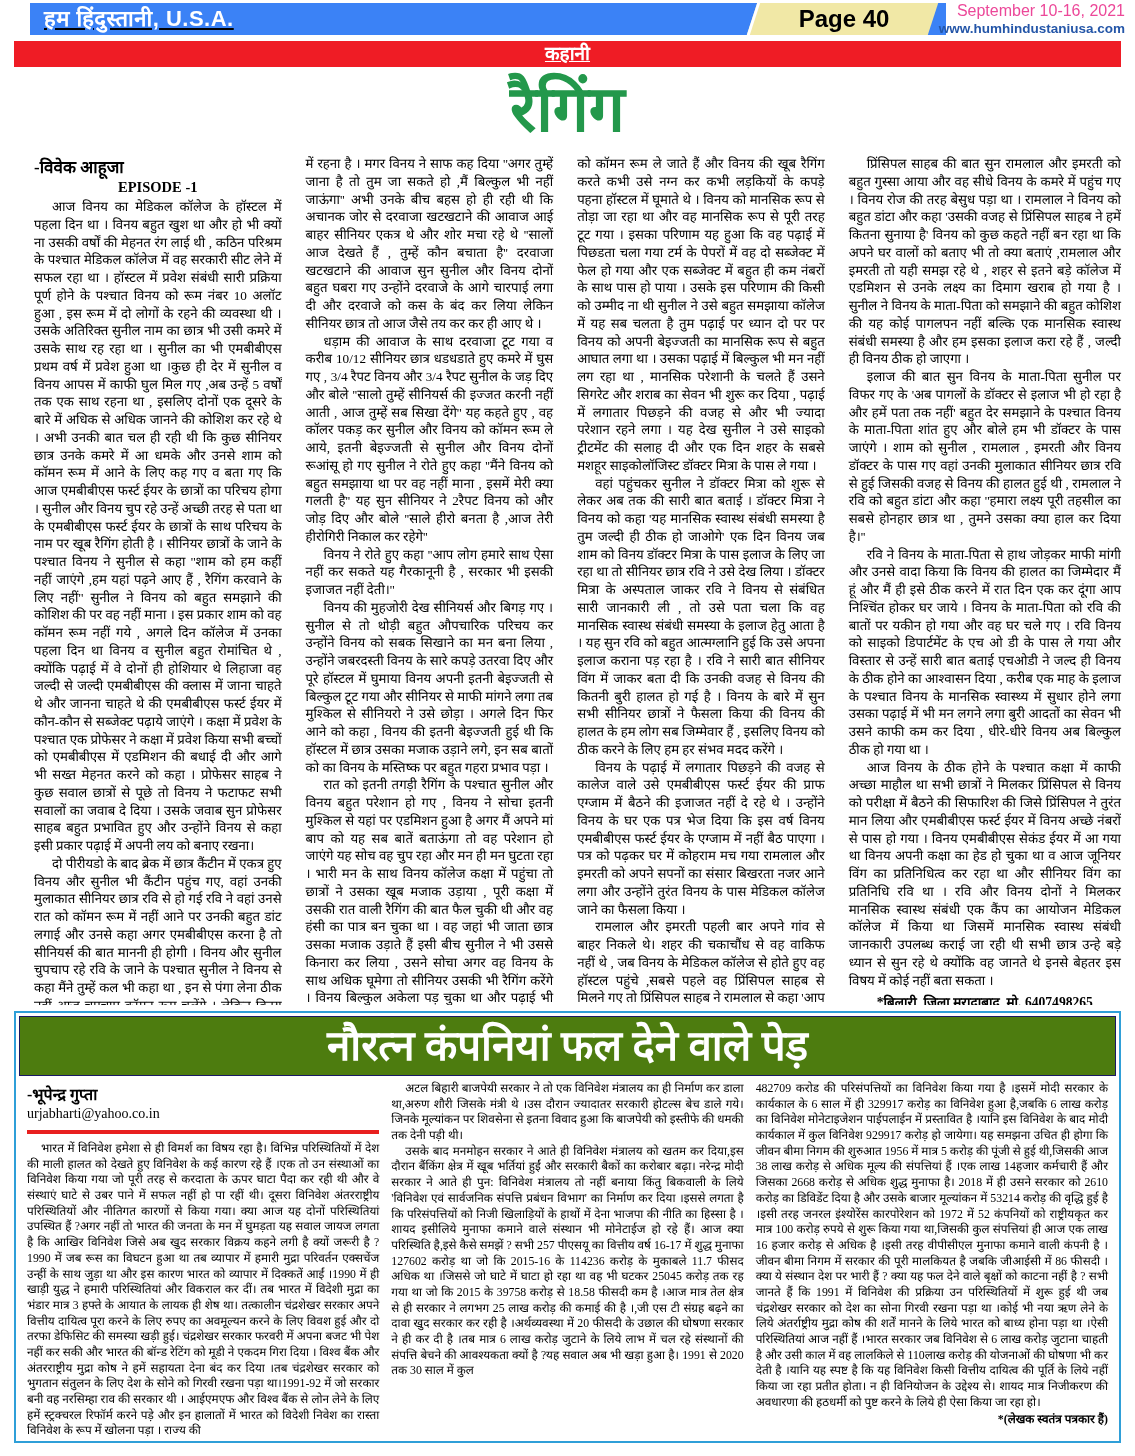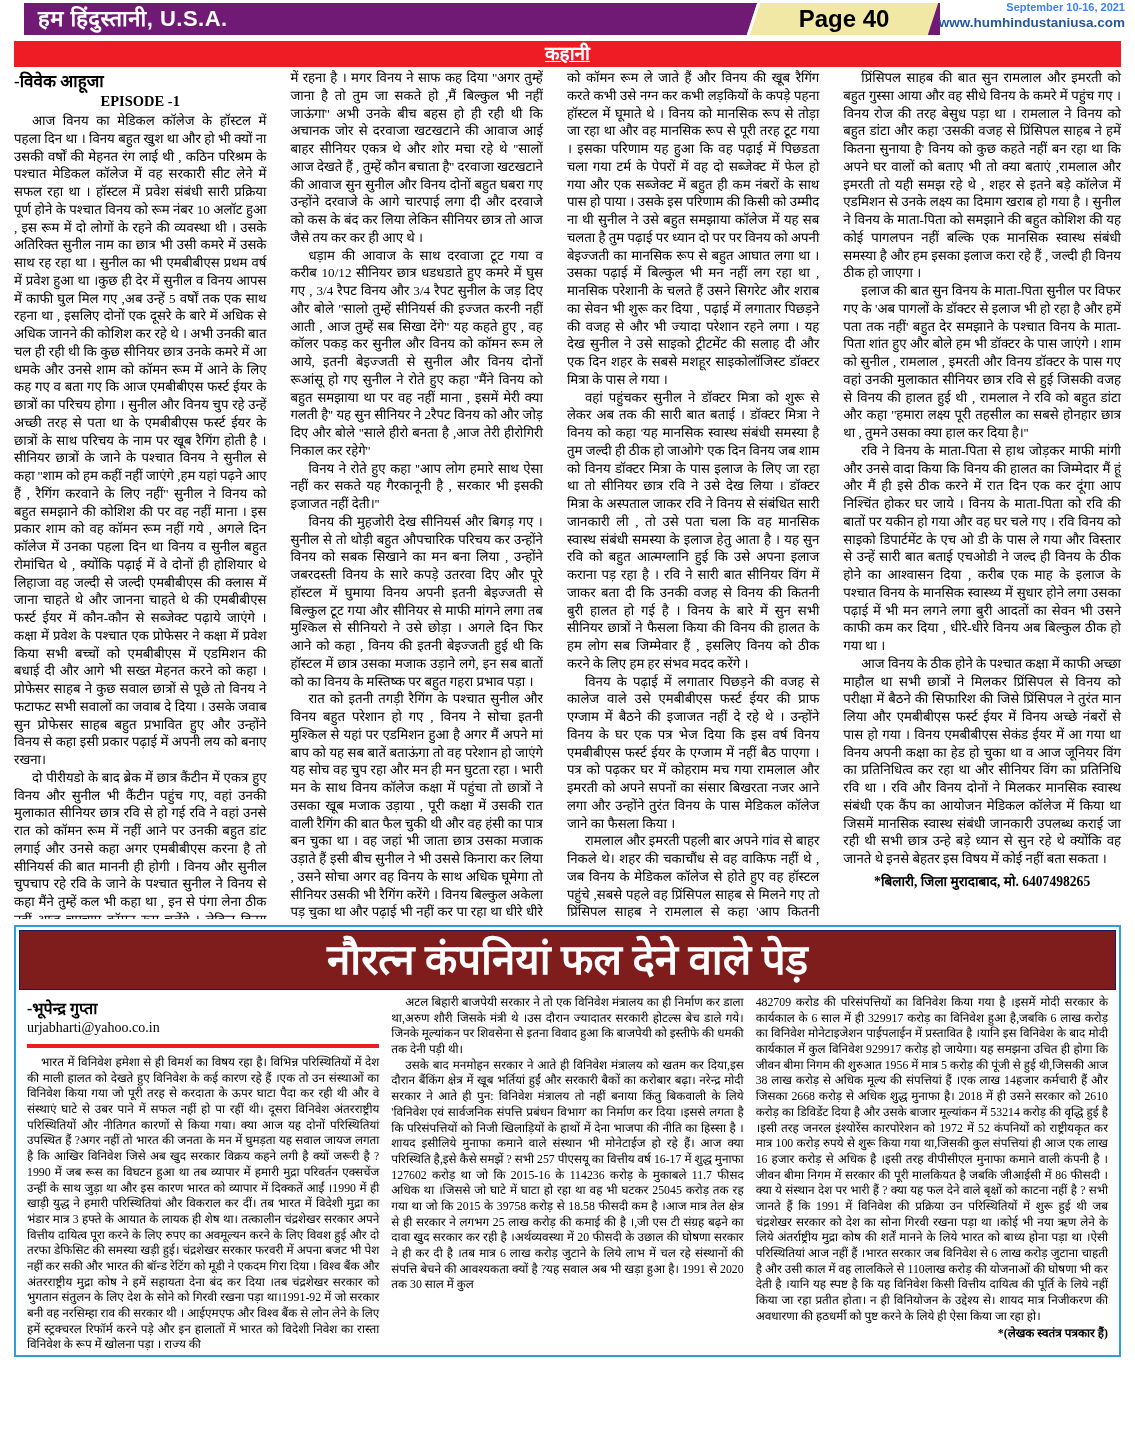--- a/index.html
+++ b/index.html
@@ -1,48 +1,48 @@
 <!DOCTYPE html>
 <html><head>
 <meta charset="utf-8">
 <style>
   html,body{margin:0;padding:0;background:#e8e8e8;}
   .page{width:1135px;height:1456px;position:relative;background:#ffffff;margin:0 auto;
         font-family:"Liberation Serif", serif;overflow:hidden;box-sizing:border-box;}
   
   .header{position:relative;height:38px;}
-  .masthead-bar{position:absolute;left:24px;top:3px;width:916px;height:32px;background:#701a75;}
+  .masthead-bar{position:absolute;left:30px;top:3px;width:916px;height:32px;background:#3b82f6;text-decoration:underline;}
   .masthead-text{color:#fff;font-weight:bold;font-size:22px;line-height:32px;padding-left:14px;
                  font-family:"Liberation Sans", sans-serif;letter-spacing:.5px;white-space:nowrap;}
   .page-badge{position:absolute;left:752px;top:3px;width:178px;height:32px;background:#f1e8a6;
               transform:skewX(-18deg);border-left:3px solid #ffffff;}
   .page-badge-text{transform:skewX(18deg);display:block;text-align:center;font-weight:bold;
                    font-size:24px;line-height:32px;color:#000;font-family:"Liberation Sans", sans-serif;}
   .header-right{position:absolute;right:10px;top:1px;text-align:right;line-height:1.25;
                 font-family:"Liberation Sans", sans-serif;}
-  .hdr-date{color:#3b82f6;font-weight:bold;font-size:11px;}
+  .hdr-date{color:#ec4899;font-weight:normal;font-size:16px;}
   .hdr-site{color:#2456a8;font-weight:bold;font-size:13.5px;}
   
   .section-strip{margin:3px 14px 0 14px;height:26px;background:#ef1c25;color:#fff;text-align:center;
                  font-weight:bold;font-size:19px;line-height:26px;text-decoration:underline;}
   .story-title{text-align:center;color:#23984b;font-weight:bold;font-size:64px;line-height:86px;height:86px;}
   
-  .story-cols{display:flex;gap:24px;padding:2px 14px 0 14px;height:850px;overflow:hidden;}
+  .story-cols{display:flex;gap:24px;padding:2px 14px 0 14px;height:850px;overflow:hidden;margin-left:20px;}
   .scol{flex:1 1 0;}
   .scol.wide{flex:1.1 1 0;}
   .byline{font-weight:bold;font-size:17px;margin:0 0 1px 0;}
   .episode{font-weight:bold;font-size:14.5px;text-align:center;margin:0 0 2px 0;
            font-family:"Liberation Serif", serif;}
   .para{margin:0;font-size:13.2px;line-height:1.345;text-align:justify;}
   .para.indent{text-indent:18px;}
   .story-footer{font-weight:bold;font-size:13.6px;text-align:center;margin-top:3px;}
   
   .article2{margin:6px 14px 0 14px;border:2px solid #2f9fd8;height:432px;box-sizing:border-box;
             padding:3px 3px 0 3px;}
-  .a2-banner{background:#7f1d1d;border:1px solid #191864;color:#fff;text-align:center;
+  .a2-banner{background:#4d7c0f;border:1px solid #191864;color:#fff;text-align:center;
              font-weight:bold;font-size:42px;line-height:58px;height:58px;overflow:hidden;}
   .a2-cols{display:flex;gap:12px;padding:5px 8px 0 8px;height:358px;overflow:hidden;}
   .a2col{flex:1 1 0;}
   .a2-byline{font-weight:bold;font-size:16px;margin:2px 0 0 0;}
   .a2-email{font-size:14px;margin:1px 0 0 0;font-family:"Liberation Serif", serif;}
   .a2-rule{height:4px;background:#e8201f;margin:8px 0 7px 0;}
   .a2col .para{font-size:11.8px;line-height:1.33;}
   .a2col .para.indent{text-indent:14px;}
   .a2-note{font-weight:bold;font-size:11.8px;text-align:right;margin:0;}
 </style>
@@ -58,20 +58,21 @@
     <div class="page-badge">
       <span class="page-badge-text">Page 40</span>
     </div>
     <div class="header-right">
       <div class="hdr-date">September 10-16, 2021</div>
       <div class="hdr-site">www.humhindustaniusa.com</div>
     </div>
   </div>
 
   <div class="section-strip">कहानी</div>
+  <div class="story-title">रैगिंग</div>
 
   <div class="story-cols">
     <div class="scol">
       <p class="byline">-विवेक आहूजा</p>
       <p class="episode">EPISODE -1</p>
       <div>
           <p class="para indent">आज विनय का मेडिकल कॉलेज के हॉस्टल में पहला दिन था । विनय बहुत खुश था और हो भी क्यों ना उसकी वर्षों की मेहनत रंग लाई थी , कठिन परिश्रम के पश्चात मेडिकल कॉलेज में वह सरकारी सीट लेने में सफल रहा था । हॉस्टल में प्रवेश संबंधी सारी प्रक्रिया पूर्ण होने के पश्चात विनय को रूम नंबर 10 अलॉट हुआ , इस रूम में दो लोगों के रहने की व्यवस्था थी । उसके अतिरिक्त सुनील नाम का छात्र भी उसी कमरे में उसके साथ रह रहा था । सुनील का भी एमबीबीएस प्रथम वर्ष में प्रवेश हुआ था ।कुछ ही देर में सुनील व विनय आपस में काफी घुल मिल गए ,अब उन्हें 5 वर्षों तक एक साथ रहना था , इसलिए दोनों एक दूसरे के बारे में अधिक से अधिक जानने की कोशिश कर रहे थे । अभी उनकी बात चल ही रही थी कि कुछ सीनियर छात्र उनके कमरे में आ धमके और उनसे शाम को कॉमन रूम में आने के लिए कह गए व बता गए कि आज एमबीबीएस फर्स्ट ईयर के छात्रों का परिचय होगा । सुनील और विनय चुप रहे उन्हें अच्छी तरह से पता था के एमबीबीएस फर्स्ट ईयर के छात्रों के साथ परिचय के नाम पर खूब रैगिंग होती है । सीनियर छात्रों के जाने के पश्चात विनय ने सुनील से कहा ''शाम को हम कहीं नहीं जाएंगे ,हम यहां पढ़ने आए हैं , रैगिंग करवाने के लिए नहीं'' सुनील ने विनय को बहुत समझाने की कोशिश की पर वह नहीं माना । इस प्रकार शाम को वह कॉमन रूम नहीं गये , अगले दिन कॉलेज में उनका पहला दिन था विनय व सुनील बहुत रोमांचित थे , क्योंकि पढ़ाई में वे दोनों ही होशियार थे लिहाजा वह जल्दी से जल्दी एमबीबीएस की क्लास में जाना चाहते थे और जानना चाहते थे की एमबीबीएस फर्स्ट ईयर में कौन-कौन से सब्जेक्ट पढ़ाये जाएंगे । कक्षा में प्रवेश के पश्चात एक प्रोफेसर ने कक्षा में प्रवेश किया सभी बच्चों को एमबीबीएस में एडमिशन की बधाई दी और आगे भी सख्त मेहनत करने को कहा । प्रोफेसर साहब ने कुछ सवाल छात्रों से पूछे तो विनय ने फटाफट सभी सवालों का जवाब दे दिया । उसके जवाब सुन प्रोफेसर साहब बहुत प्रभावित हुए और उन्होंने विनय से कहा इसी प्रकार पढ़ाई में अपनी लय को बनाए रखना।</p>
           <p class="para indent">दो पीरीयडो के बाद ब्रेक में छात्र कैंटीन में एकत्र हुए विनय और सुनील भी कैंटीन पहुंच गए, वहां उनकी मुलाकात सीनियर छात्र रवि से हो गई रवि ने वहां उनसे रात को कॉमन रूम में नहीं आने पर उनकी बहुत डांट लगाई और उनसे कहा अगर एमबीबीएस करना है तो सीनियर्स की बात माननी ही होगी । विनय और सुनील चुपचाप रहे रवि के जाने के पश्चात सुनील ने विनय से कहा मैंने तुम्हें कल भी कहा था , इन से पंगा लेना ठीक नहीं आज चुपचाप कॉमन रूम चलेंगे । लेकिन विनय अपनी बात पर अड़ा रहा वह परिचय के लिए सीनियर्स के पास जाने को तैयार नहीं था , मजबूरी वश सुनील को विनय का साथ देना पड़ा । शाम हो गई थी , सुनील ने एक बार फिर विनय को समझाया हमें 5 वर्ष यही रहना है और इन्हीं लोगों के बीच</p>
         </div>
     </div>

